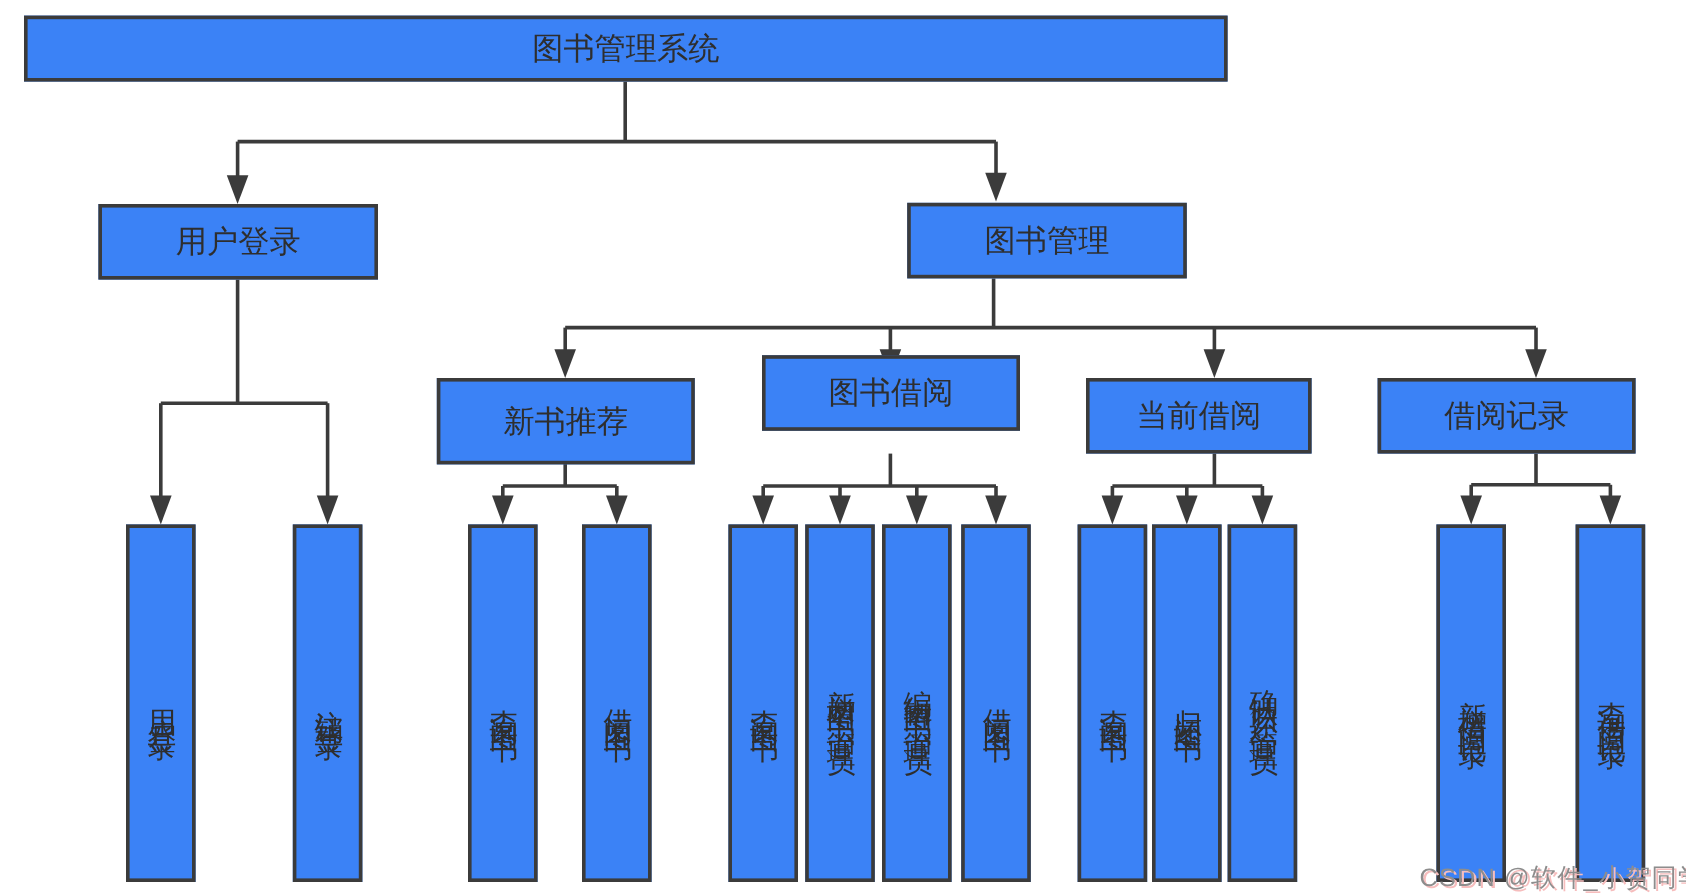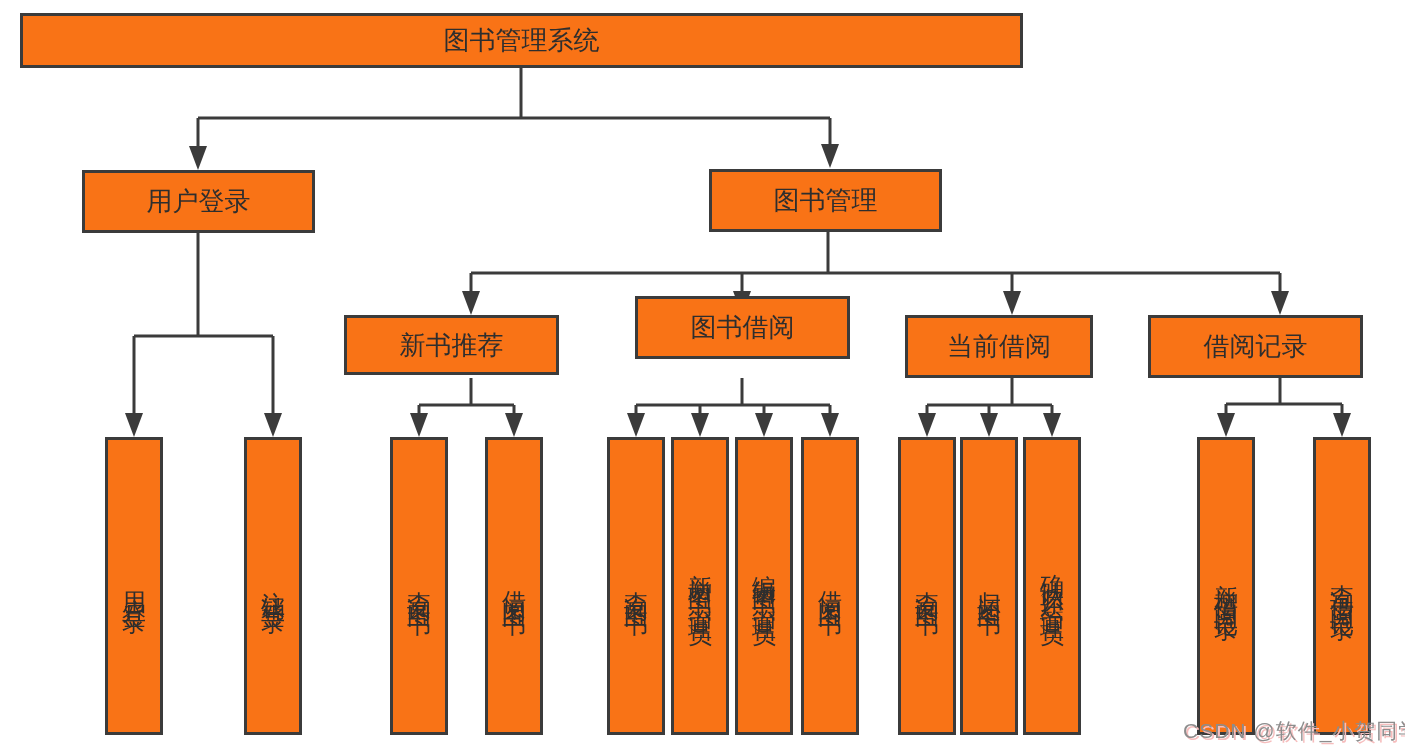--- a/index.html
+++ b/index.html
@@ -4,21 +4,21 @@
 <style>
   html,body{margin:0;padding:0;background:#ffffff;}
   .stage{
     position:relative;width:1405px;height:747px;background:#ffffff;overflow:hidden;
     font-family:"Liberation Sans","DejaVu Sans",sans-serif;
   }
   .connectors{position:absolute;left:0;top:0;width:1405px;height:747px;}
   .connectors path{stroke:#3b3b3b;stroke-width:3;fill:none;}
   .connectors polygon{fill:#3b3b3b;stroke:none;}
   .node{
-    position:absolute;box-sizing:border-box;background:#f97316;
+    position:absolute;box-sizing:border-box;background:#3b82f6;
     border:3px solid #3b3b3b;color:#2e2e2e;
     display:flex;align-items:center;justify-content:center;
     text-align:center;
   }
   .node.h{font-size:26px;white-space:nowrap;}
   .node.v{
     writing-mode:vertical-rl;text-orientation:mixed;
     font-size:24px;letter-spacing:7px;line-height:1;
   }
   .watermark{
@@ -94,23 +94,23 @@
       <polygon points="980,413 998,413 989,437"></polygon>
       <polygon points="1043,413 1061,413 1052,437"></polygon>
       <polygon points="1217,413 1235,413 1226,437"></polygon>
       <polygon points="1333,413 1351,413 1342,437"></polygon>
     </g>
   </svg>
 
   <div class="node h" style="left:20px;top:13px;width:1003px;height:55px">图书管理系统</div>
 
   <div class="node h" style="left:82px;top:170px;width:233px;height:63px">用户登录</div>
-  <div class="node h" style="left:709px;top:169px;width:233px;height:63px">图书管理</div>
+  <div class="node h" style="left:756px;top:169px;width:233px;height:63px">图书管理</div>
 
-  <div class="node h" style="left:344px;top:315px;width:215px;height:60px">新书推荐</div>
+  <div class="node h" style="left:364px;top:315px;width:215px;height:72px">新书推荐</div>
   <div class="node h" style="left:635px;top:296px;width:215px;height:63px">图书借阅</div>
   <div class="node h" style="left:905px;top:315px;width:188px;height:63px">当前借阅</div>
   <div class="node h" style="left:1148px;top:315px;width:215px;height:63px">借阅记录</div>
 
   <div class="node v" style="left:105px;top:437px;width:58px;height:298px">用户登录</div>
   <div class="node v" style="left:244px;top:437px;width:58px;height:298px">注销登录</div>
 
   <div class="node v" style="left:390px;top:437px;width:58px;height:298px">查询图书</div>
   <div class="node v" style="left:485px;top:437px;width:58px;height:298px">借阅图书</div>
 

